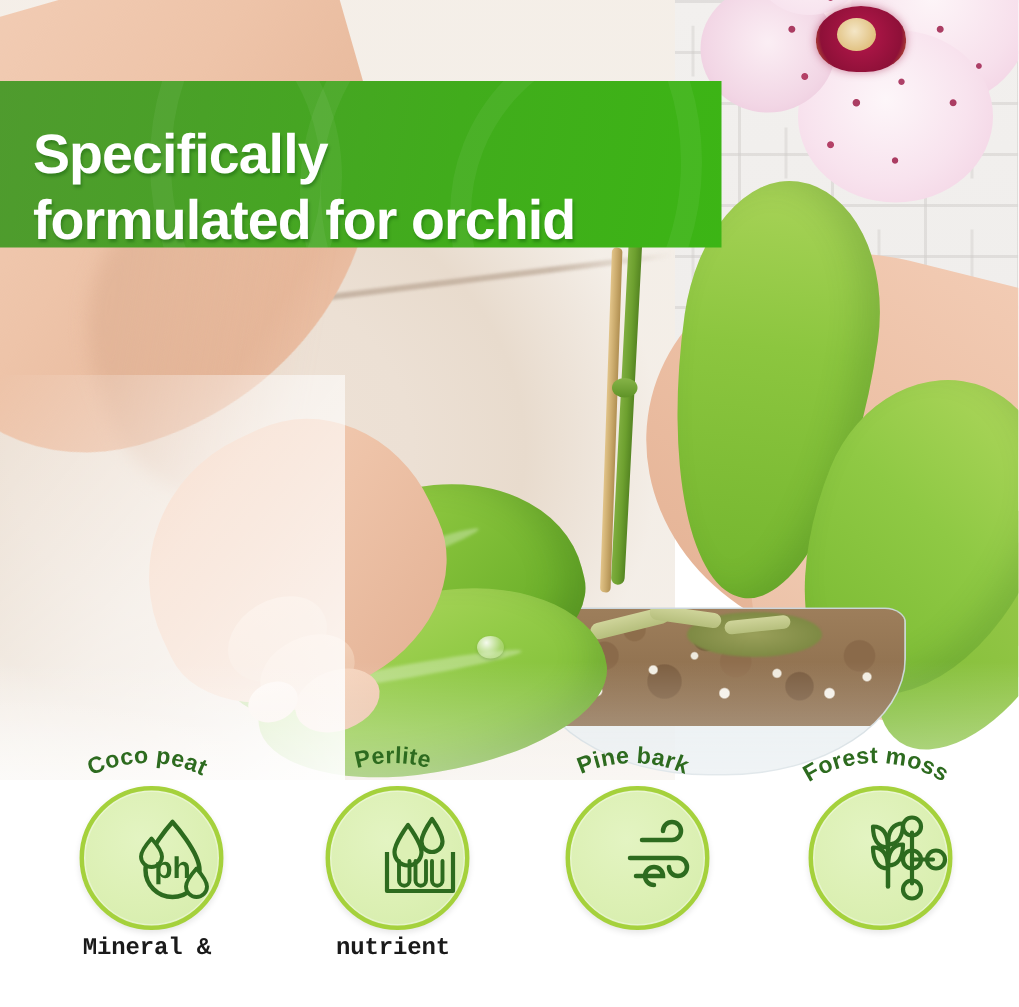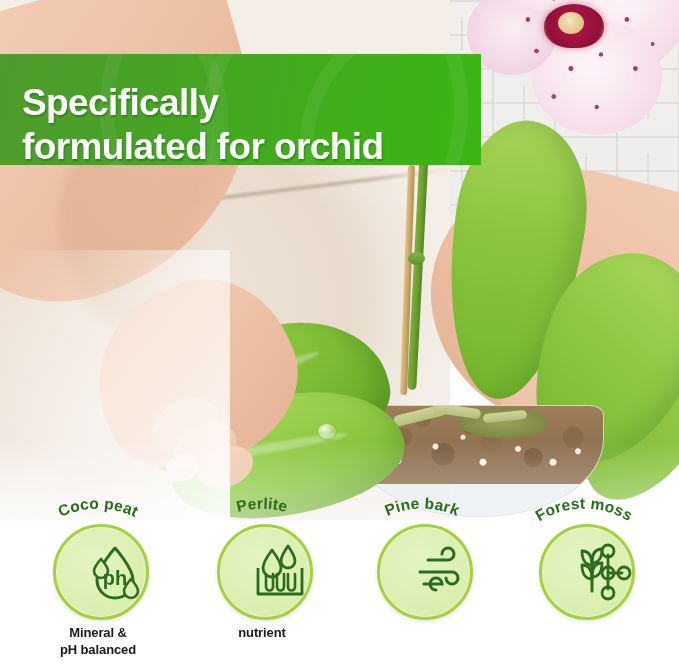--- a/index.html
+++ b/index.html
@@ -250,22 +250,23 @@
     position:absolute;left:35px;top:26px;width:90px;height:90px;
     border-radius:50%;
     background:radial-gradient(circle at 42% 36%, #e3f4c2 0%, #dcf0b4 55%, #d4ecaa 100%);
     border:3px solid #a5d13c;
     box-shadow:0 2px 4px rgba(0,0,0,.10), inset 0 0 0 1px rgba(255,255,255,.35);
     display:flex;align-items:center;justify-content:flex-end;
   }
   .circle svg{display:block;}
   .cap{
     position:absolute;left:0;top:126px;width:160px;
-    font-size:13px;line-height:17px;font-weight:bold;color:#1a1a1a;
+    font-size:16px;line-height:17px;font-weight:bold;color:#1a1a1a;
     letter-spacing:-.1px;
+    font-family:Liberation Mono, monospace;
   }
   .cap span{display:block;white-space:nowrap;}
 </style>
 </head>
 <body>
 
 <div class="stage">
 
   <div class="photo">
 
@@ -363,21 +364,20 @@
       <div class="circle">
         <svg width="62" height="62" viewBox="0 0 62 62">
           <path d="M31 7 C31 7 13 27 13 39 A18 18 0 0 0 49 39 C49 27 31 7 31 7 Z" fill="none" stroke="#2d6b1f" stroke-width="3" stroke-linejoin="round"></path>
           <path d="M17 18 C17 18 10 26 10 30 A7 7 0 0 0 24 30 C24 26 17 18 17 18 Z" fill="#dcf0b4" stroke="#2d6b1f" stroke-width="2.6" stroke-linejoin="round"></path>
           <path d="M47 38 C47 38 40 46 40 50 A7 7 0 0 0 54 50 C54 46 47 38 47 38 Z" fill="#dcf0b4" stroke="#2d6b1f" stroke-width="2.6" stroke-linejoin="round"></path>
           <text x="31" y="44" text-anchor="middle" font-family="Liberation Sans, sans-serif" font-size="20" font-weight="bold" fill="#2d6b1f">ph</text>
         </svg>
       </div>
       <div class="cap">
         <span>Mineral &amp;</span>
-        <span>pH balanced</span>
       </div>
     </div>
 
     <div class="feature" style="left:182px;">
       <svg class="arc" viewBox="0 0 160 46">
         <path id="arcp1" d="M 16,44 A 70,56 0 0 1 144,44" fill="none"></path>
         <text><textPath href="#arcp1" startOffset="50%" text-anchor="middle">Perlite</textPath></text>
       </svg>
       <div class="circle">
         <svg width="60" height="60" viewBox="0 0 60 60">

